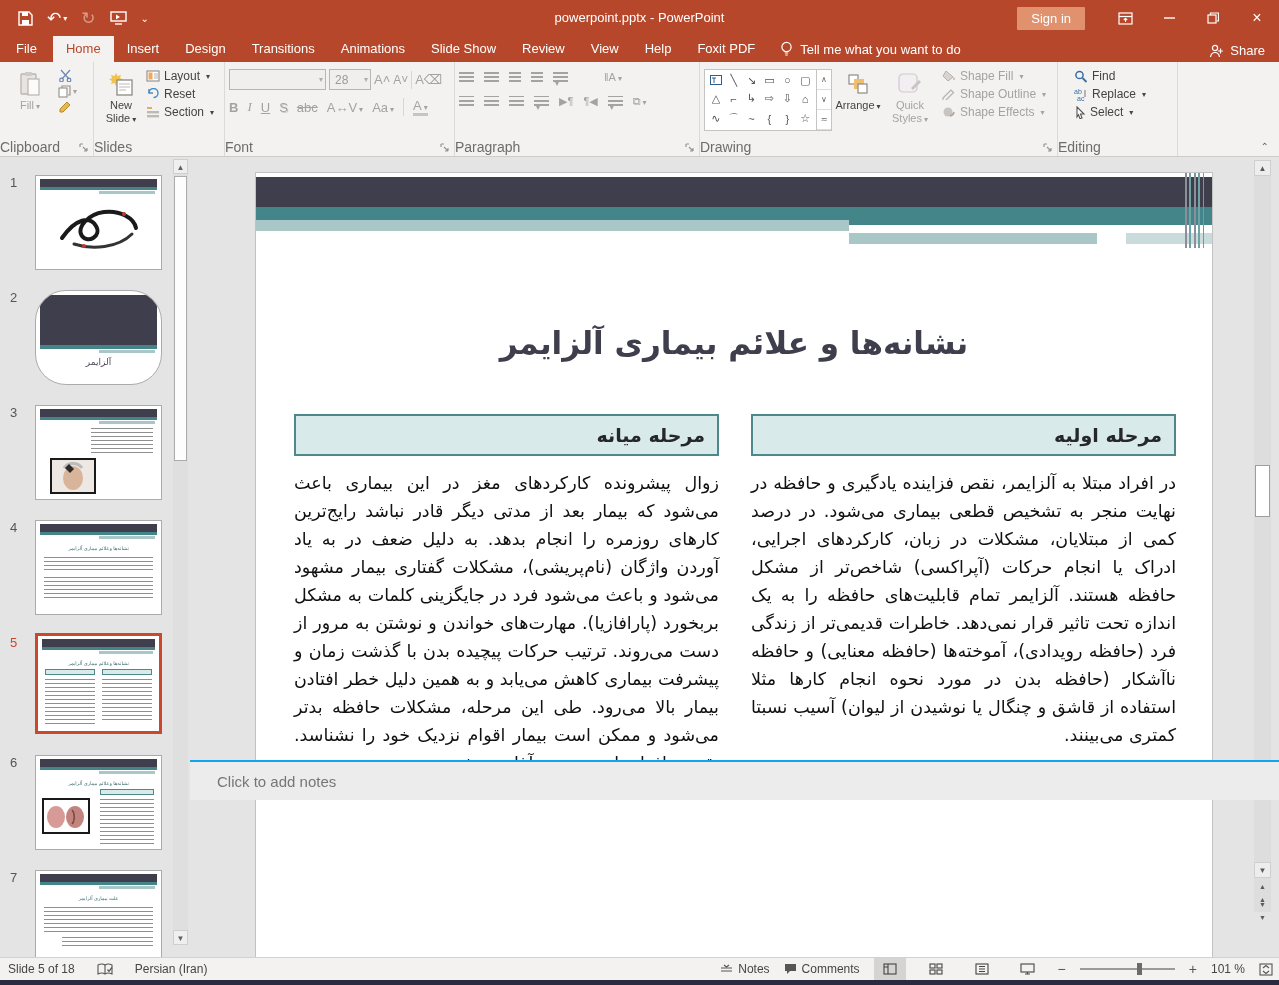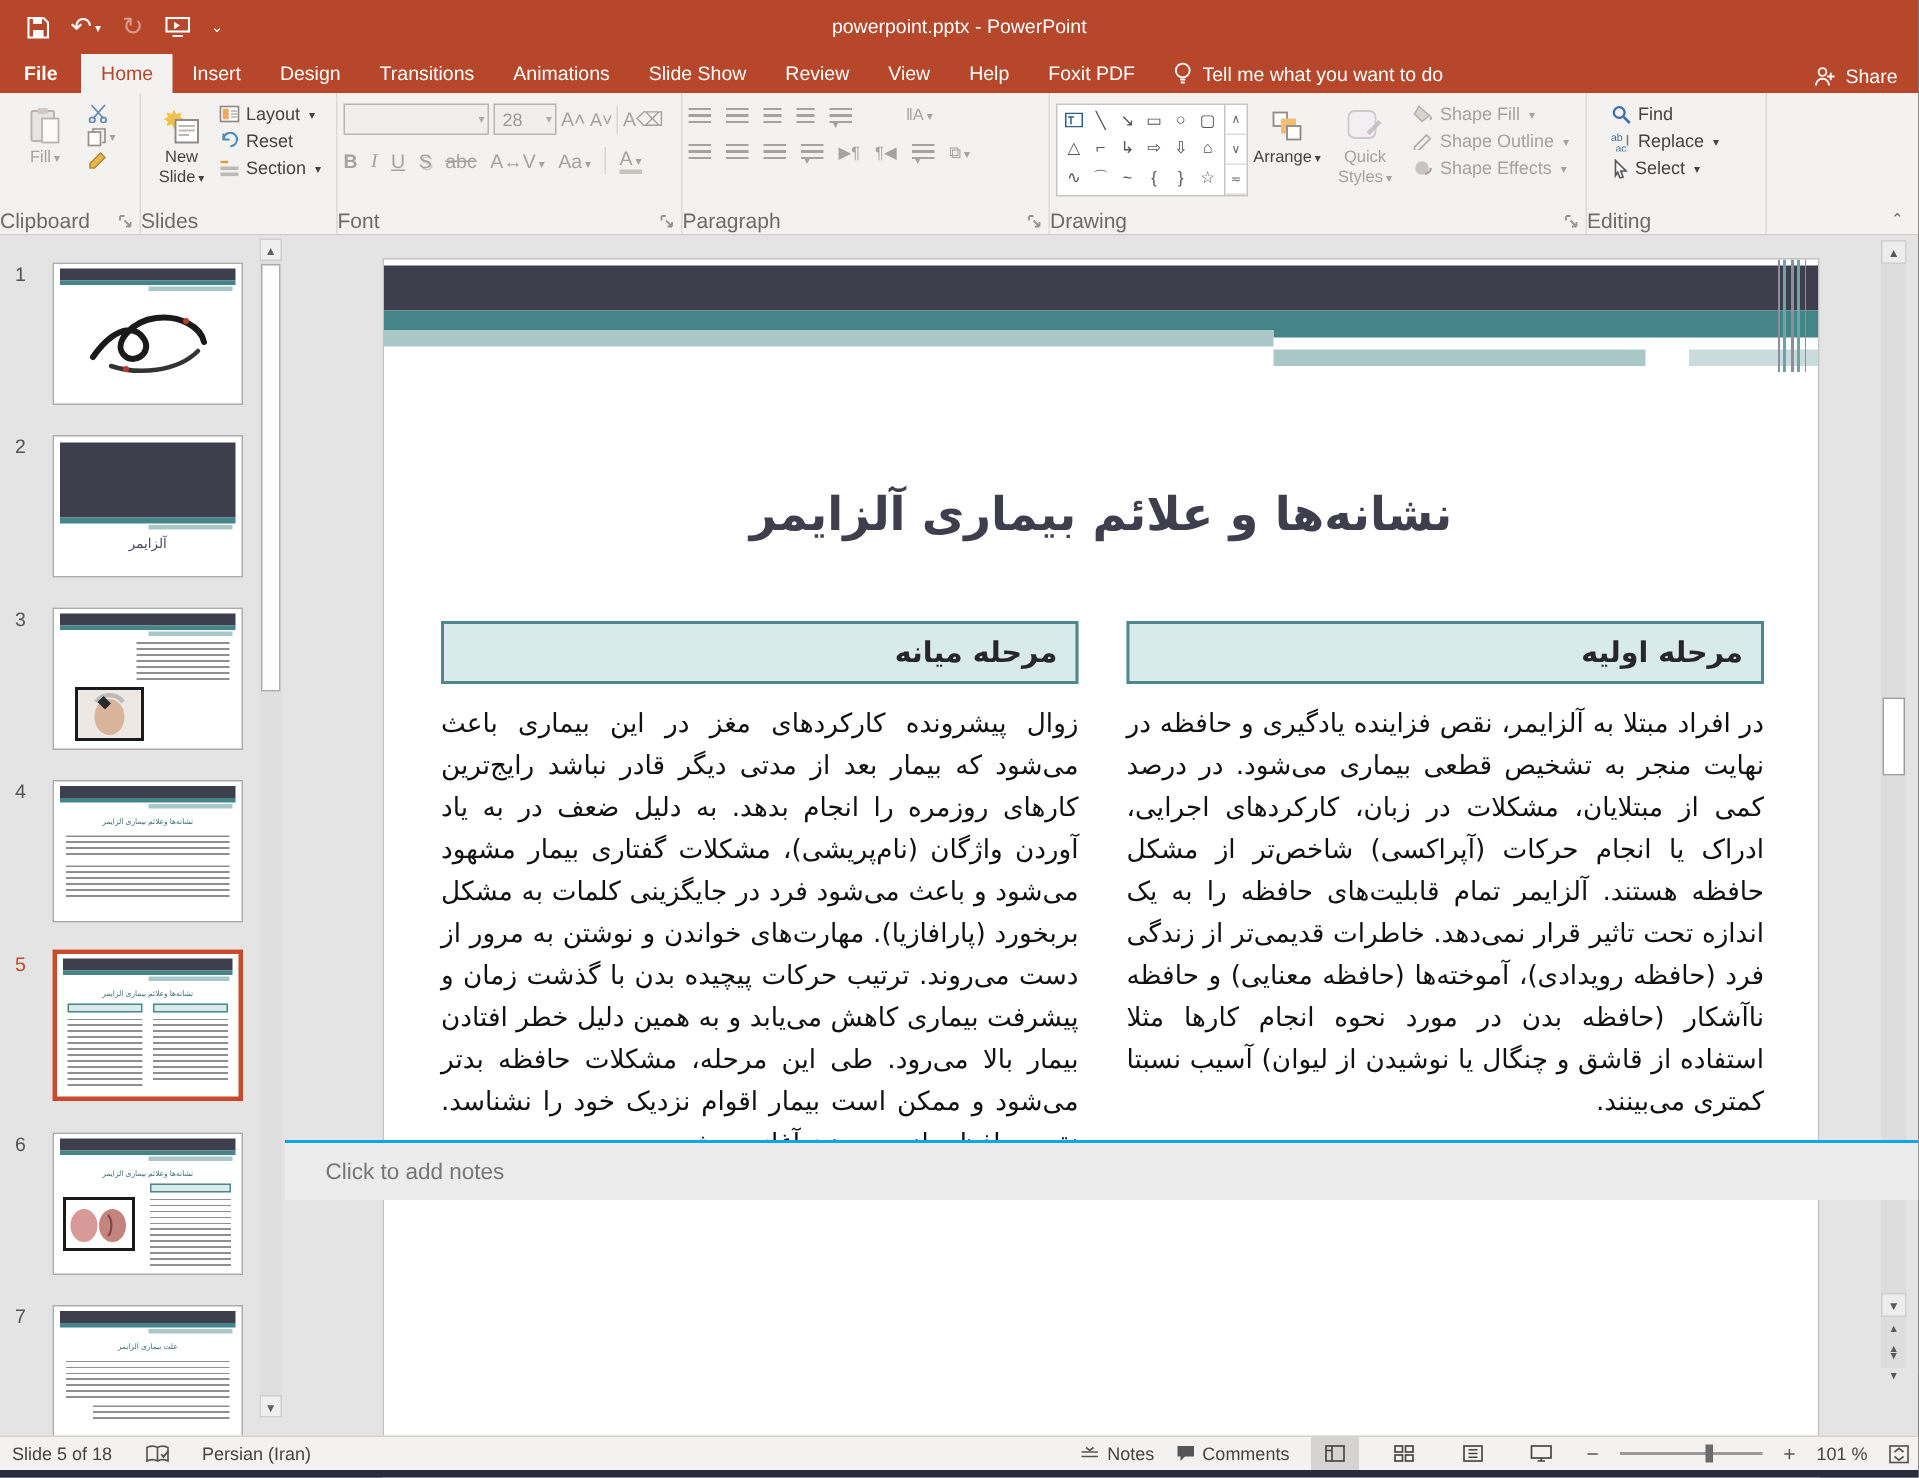--- a/index.html
+++ b/index.html
@@ -13,21 +13,21 @@
   .qat .qbtn { display:flex; align-items:center; color:#fff; font-size:15px; cursor:default; }
   .qbtn.dim { opacity:.45; }
   .tb-title { position:absolute; left:0; right:0; top:0; height:36px; line-height:36px; text-align:center; font-size:13px; color:#fff; }
   .tb-right { position:absolute; right:0; top:0; height:36px; display:flex; align-items:center; }
   .signin { background:#E0926F; color:#fff; font-size:13px; padding:4px 14px; margin-right:18px; border-radius:1px; }
   .winbtn { width:44px; height:36px; display:flex; align-items:center; justify-content:center; color:#fff; font-size:14px; }
 
   
   .tabrow { position:absolute; top:36px; left:0; width:100%; height:26px; background:#B7472A; display:flex; align-items:flex-end; }
   .tab { color:#fff; font-size:13px; padding:5px 13px 6px; height:26px; }
-  .tab.file { font-weight:bold; padding:5px 16px 4px; }
+  .tab.file { font-weight:normal; padding:5px 16px 4px; }
   .tab.active { background:#F4F2F1; color:#B7472A; }
   .tellme { display:flex; align-items:center; gap:7px; color:#fff; font-size:13px; padding:0 12px 5px; }
   .share { position:absolute; right:14px; bottom:4px; display:flex; align-items:center; gap:6px; color:#fff; font-size:13px; }
 
   
   .ribbon { position:absolute; top:62px; left:0; width:100%; height:95px; background:#F4F2F1; border-bottom:1px solid #CFCDCB; display:flex; }
   .rgroup { position:relative; height:100%; border-right:1px solid #DCDAD8; padding:3px 4px 16px; display:flex; align-items:flex-start; }
   .glabel { position:absolute; bottom:1px; left:0; right:0; text-align:left; font-size:14px; color:#6c6c6c; }
   .dl { position:absolute; bottom:2px; right:3px; width:11px; height:11px; opacity:.75; }
   .bigbtn { display:flex; flex-direction:column; align-items:center; width:52px; padding-top:4px; font-size:11px; color:#444; text-align:center; line-height:13px; }
@@ -122,20 +122,42 @@
       <span class="qbtn">
         <svg width="17" height="14" viewBox="0 0 17 14">
             <rect x="1" y="1" width="15" height="9" fill="none" stroke="#fff" stroke-width="1.4"></rect>
             <path d="M6 3.5l4 2.5-4 2.5z" fill="#fff"></path>
             <path d="M5 13h7" stroke="#fff" stroke-width="1.4"></path>
           </svg>
       </span>
       <span class="qbtn" style="font-size:10px;">⌄</span>
     </div>
     <div class="tb-title">powerpoint.pptx - PowerPoint</div>
+    <div class="tb-right">
+      <div class="signin">Sign in</div>
+      <div class="winbtn">
+        <svg width="15" height="13" viewBox="0 0 15 13">
+            <rect x="1" y="1" width="13" height="11" fill="none" stroke="#fff" stroke-width="1.2"></rect>
+            <path d="M1 4.5h13" stroke="#fff" stroke-width="1.2"></path>
+            <path d="M7.5 10V6.5M5.8 8l1.7-1.7L9.2 8" stroke="#fff" stroke-width="1.1" fill="none"></path>
+          </svg>
+      </div>
+      <div class="winbtn">
+        <svg width="11" height="2" viewBox="0 0 11 2">
+            <path d="M0 1h11" stroke="#fff" stroke-width="1.4"></path>
+          </svg>
+      </div>
+      <div class="winbtn">
+        <svg width="12" height="12" viewBox="0 0 12 12">
+            <rect x="1" y="3" width="8" height="8" fill="none" stroke="#fff" stroke-width="1.2"></rect>
+            <path d="M3.5 3V1h8v8h-2" fill="none" stroke="#fff" stroke-width="1.2"></path>
+          </svg>
+      </div>
+      <div class="winbtn" style="font-size:16px;">×</div>
+    </div>
   </div>
 
   <div class="tabrow">
     <div class="tab file">File</div>
     <div class="tab active">Home</div>
     <div class="tab">Insert</div>
     <div class="tab">Design</div>
     <div class="tab">Transitions</div>
     <div class="tab">Animations</div>
     <div class="tab">Slide Show</div>
@@ -428,21 +450,21 @@
           <div class="mini-lt"></div>
         <svg width="90" height="48" viewBox="0 0 90 48" style="position:absolute; left:18px; top:28px;">
           <path d="M8 34c14-20 28-22 34-12s-8 18-14 10 6-22 22-24 30 6 32 16" fill="none" stroke="#1a1a1a" stroke-width="4" stroke-linecap="round"></path>
           <path d="M20 40c18 6 44 4 58-10" fill="none" stroke="#333" stroke-width="3" stroke-linecap="round"></path>
           <circle cx="70" cy="10" r="2" fill="#C0392B"></circle>
             <circle cx="30" cy="42" r="2" fill="#C0392B"></circle>
         </svg>
       </div>
 
       <span class="tnum" style="top:133px;">2</span>
-      <div class="thumb" style="top:133px;">
+      <div class="thumb" style="top:133px;border-radius:31px;">
         <div style="position:absolute; top:4px; left:4px; right:4px; height:50px; background:#3E3E4D;"></div>
         <div style="position:absolute; top:54px; left:4px; right:4px; height:4px; background:#44858A;"></div>
         <div style="position:absolute; top:59px; left:50%; right:6px; height:3px; background:#A9C7C7;"></div>
         <div style="position:absolute; top:66px; left:0; right:0; text-align:center; font-size:9px; color:#4a4a58; direction:rtl;">آلزایمر</div>
       </div>
 
       <span class="tnum" style="top:248px;">3</span>
       <div class="thumb" style="top:248px;">
         <div class="mini-dark"></div>
           <div class="mini-teal"></div>

